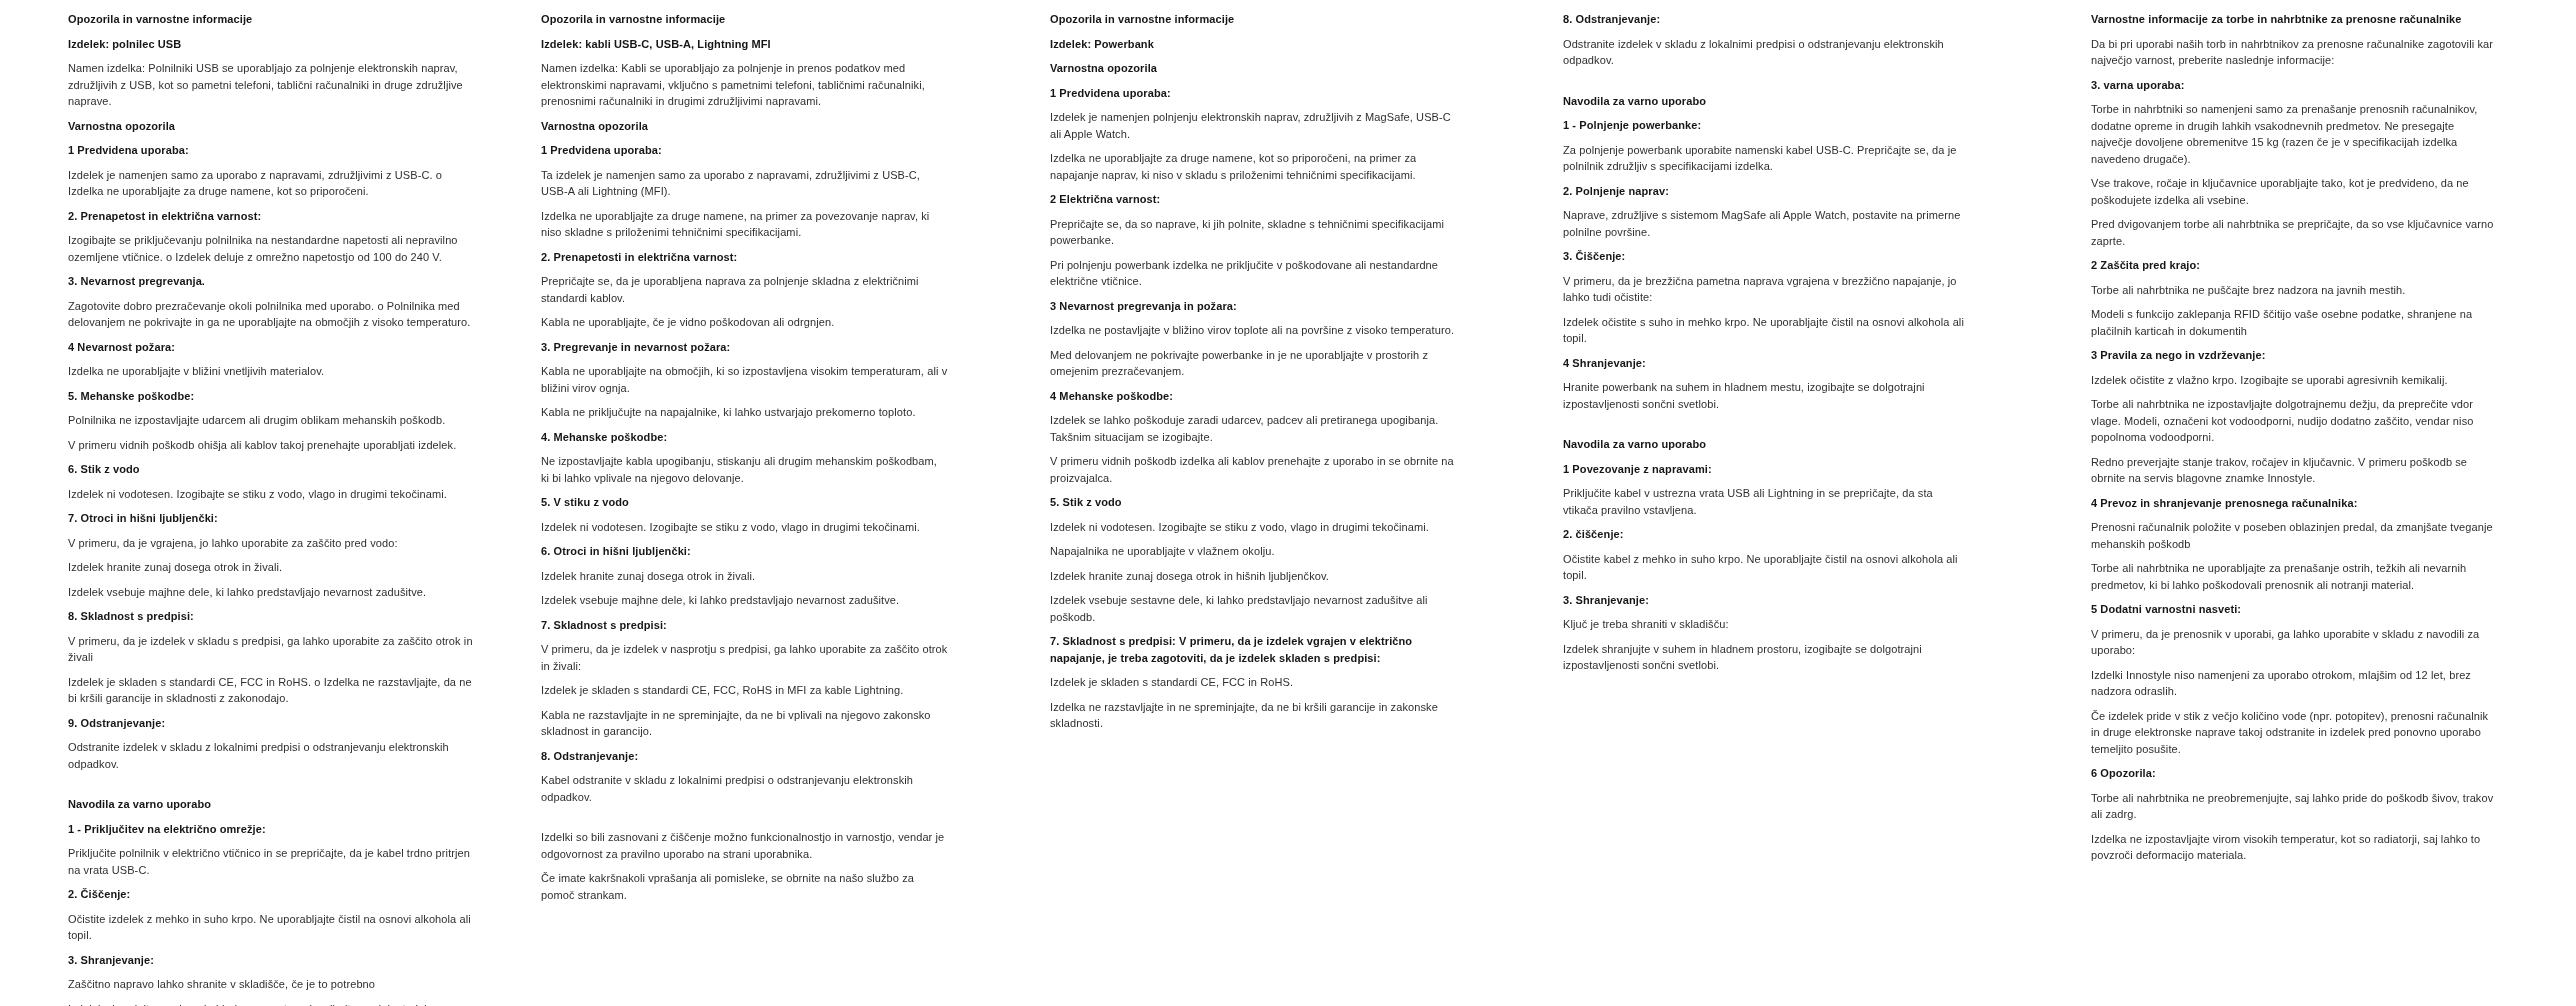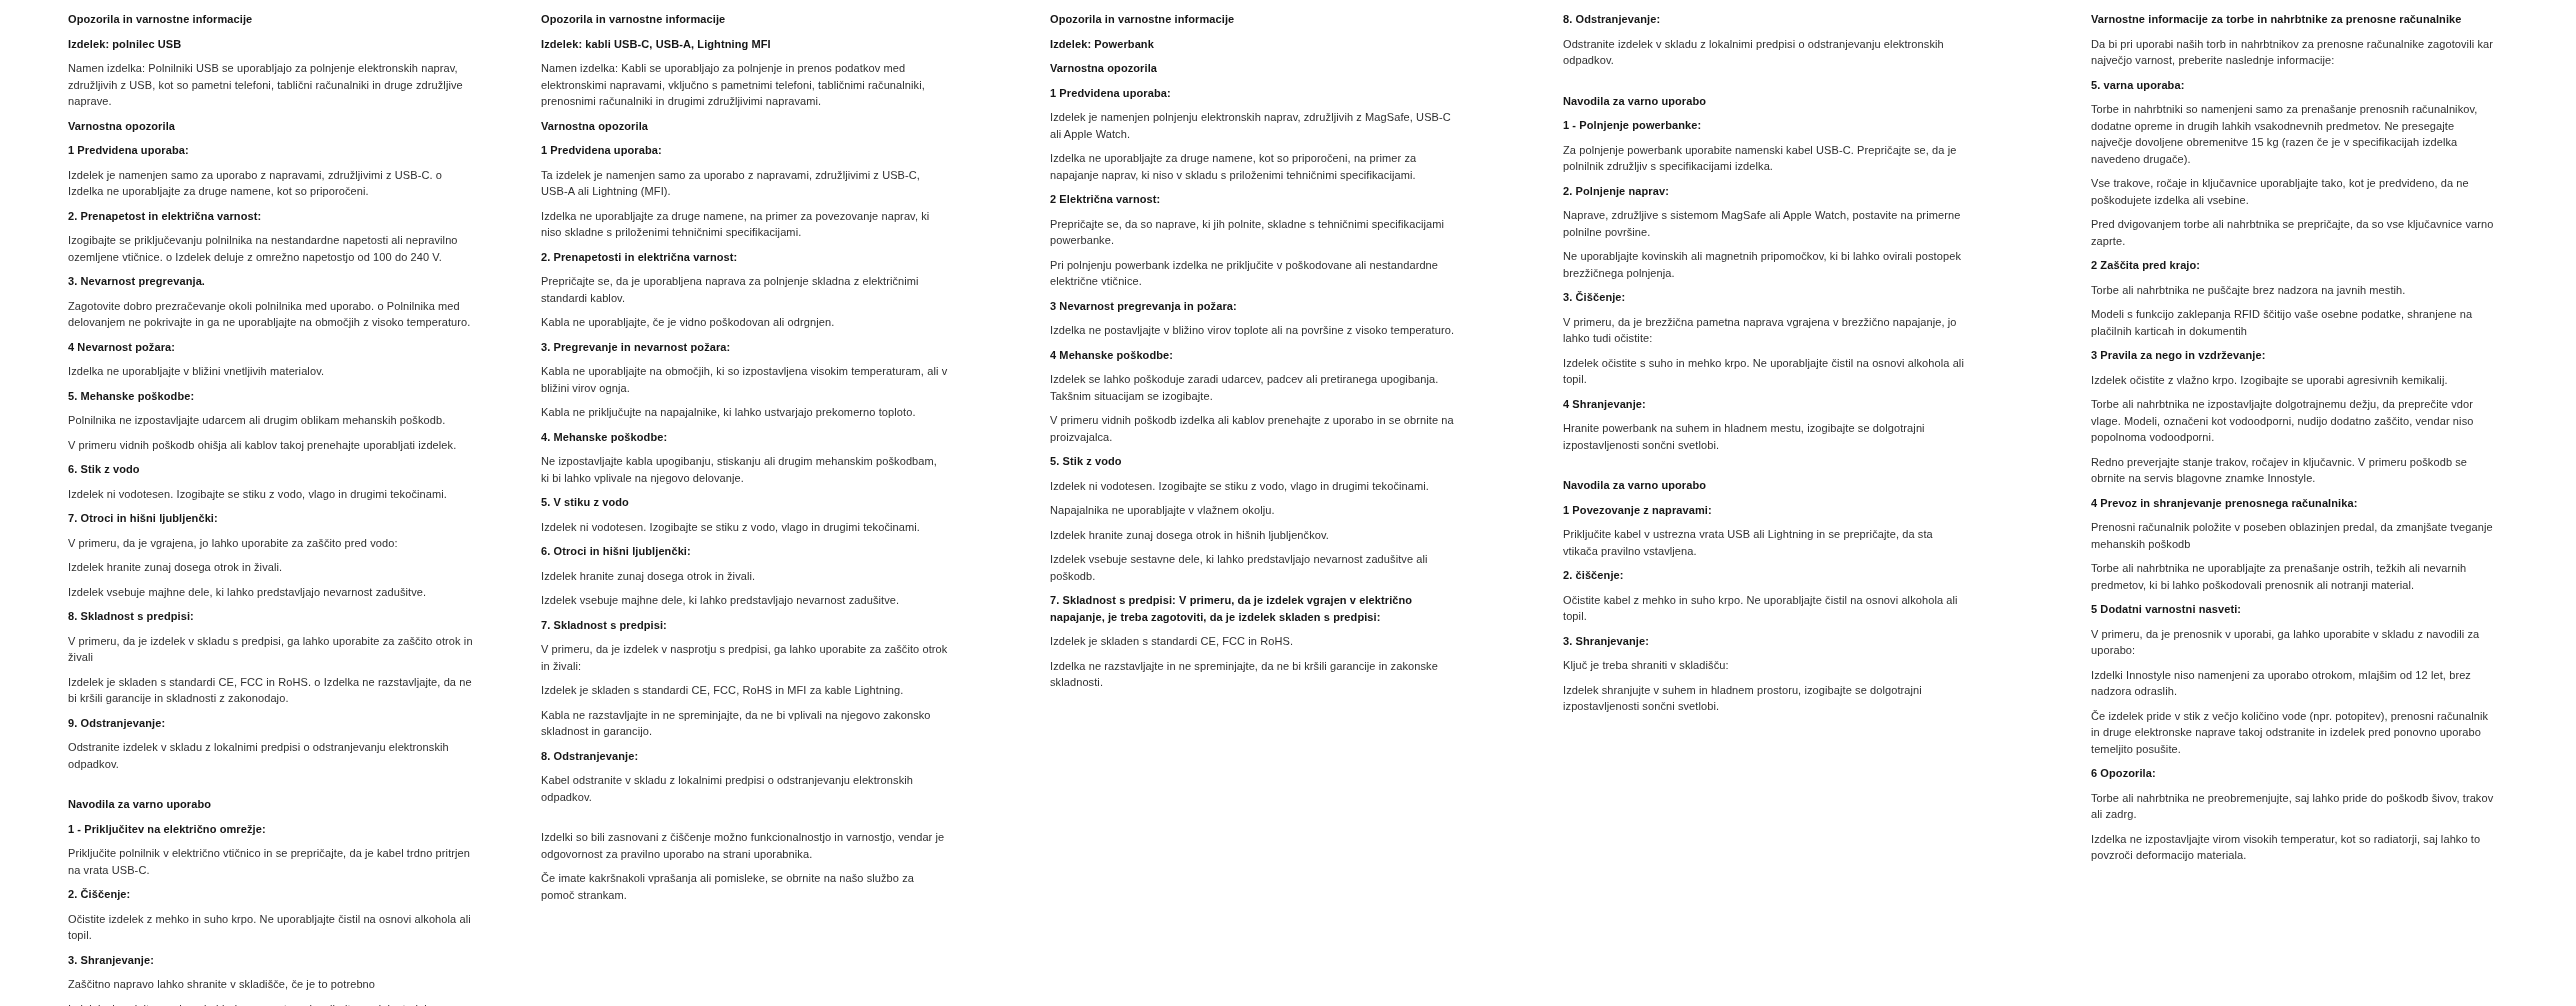--- a/index.html
+++ b/index.html
@@ -115,20 +115,21 @@
       <p class="blk h">Izdelek: Powerbank</p>
       <p class="blk h">Varnostna opozorila</p>
       <p class="blk h">1 Predvidena uporaba:</p>
       <p class="blk p">Izdelek je namenjen polnjenju elektronskih naprav, združljivih z MagSafe, USB-C ali Apple Watch.</p>
       <p class="blk p">Izdelka ne uporabljajte za druge namene, kot so priporočeni, na primer za napajanje naprav, ki niso v skladu s priloženimi tehničnimi specifikacijami.</p>
       <p class="blk h">2 Električna varnost:</p>
       <p class="blk p">Prepričajte se, da so naprave, ki jih polnite, skladne s tehničnimi specifikacijami powerbanke.</p>
       <p class="blk p">Pri polnjenju powerbank izdelka ne priključite v poškodovane ali nestandardne električne vtičnice.</p>
       <p class="blk h">3 Nevarnost pregrevanja in požara:</p>
       <p class="blk p">Izdelka ne postavljajte v bližino virov toplote ali na površine z visoko temperaturo.</p>
+      <p class="blk p">Med delovanjem ne pokrivajte powerbanke in je ne uporabljajte v prostorih z omejenim prezračevanjem.</p>
       <p class="blk h">4 Mehanske poškodbe:</p>
       <p class="blk p">Izdelek se lahko poškoduje zaradi udarcev, padcev ali pretiranega upogibanja. Takšnim situacijam se izogibajte.</p>
       <p class="blk p">V primeru vidnih poškodb izdelka ali kablov prenehajte z uporabo in se obrnite na proizvajalca.</p>
       <p class="blk h">5. Stik z vodo</p>
       <p class="blk p">Izdelek ni vodotesen. Izogibajte se stiku z vodo, vlago in drugimi tekočinami.</p>
       <p class="blk p">Napajalnika ne uporabljajte v vlažnem okolju.</p>
       <p class="blk p">Izdelek hranite zunaj dosega otrok in hišnih ljubljenčkov.</p>
       <p class="blk p">Izdelek vsebuje sestavne dele, ki lahko predstavljajo nevarnost zadušitve ali poškodb.</p>
       <p class="blk h">7. Skladnost s predpisi: V primeru, da je izdelek vgrajen v električno napajanje, je treba zagotoviti, da je izdelek skladen s predpisi:</p>
       <p class="blk p">Izdelek je skladen s standardi CE, FCC in RoHS.</p>
@@ -136,40 +137,39 @@
     </section>
   <section class="col col-3">
       <p class="blk h">8. Odstranjevanje:</p>
       <p class="blk p">Odstranite izdelek v skladu z lokalnimi predpisi o odstranjevanju elektronskih odpadkov.</p>
       <p class="blk gap"></p>
       <p class="blk h">Navodila za varno uporabo</p>
       <p class="blk h">1 - Polnjenje powerbanke:</p>
       <p class="blk p">Za polnjenje powerbank uporabite namenski kabel USB-C. Prepričajte se, da je polnilnik združljiv s specifikacijami izdelka.</p>
       <p class="blk h">2. Polnjenje naprav:</p>
       <p class="blk p">Naprave, združljive s sistemom MagSafe ali Apple Watch, postavite na primerne polnilne površine.</p>
-      <p class="blk p">Ne uporabljajte kovinskih ali magnetnih pripomočkov, ki bi lahko ovirali postopek brezžičnega polnjenja.</p>
       <p class="blk h">3. Čiščenje:</p>
       <p class="blk p">V primeru, da je brezžična pametna naprava vgrajena v brezžično napajanje, jo lahko tudi očistite:</p>
       <p class="blk p">Izdelek očistite s suho in mehko krpo. Ne uporabljajte čistil na osnovi alkohola ali topil.</p>
       <p class="blk h">4 Shranjevanje:</p>
       <p class="blk p">Hranite powerbank na suhem in hladnem mestu, izogibajte se dolgotrajni izpostavljenosti sončni svetlobi.</p>
       <p class="blk gap"></p>
       <p class="blk h">Navodila za varno uporabo</p>
       <p class="blk h">1 Povezovanje z napravami:</p>
       <p class="blk p">Priključite kabel v ustrezna vrata USB ali Lightning in se prepričajte, da sta vtikača pravilno vstavljena.</p>
       <p class="blk h">2. čiščenje:</p>
       <p class="blk p">Očistite kabel z mehko in suho krpo. Ne uporabljajte čistil na osnovi alkohola ali topil.</p>
       <p class="blk h">3. Shranjevanje:</p>
       <p class="blk p">Ključ je treba shraniti v skladišču:</p>
       <p class="blk p">Izdelek shranjujte v suhem in hladnem prostoru, izogibajte se dolgotrajni izpostavljenosti sončni svetlobi.</p>
     </section>
   <section class="col col-4">
       <p class="blk h">Varnostne informacije za torbe in nahrbtnike za prenosne računalnike</p>
       <p class="blk p">Da bi pri uporabi naših torb in nahrbtnikov za prenosne računalnike zagotovili kar največjo varnost, preberite naslednje informacije:</p>
-      <p class="blk h">5. varna uporaba:</p>
+      <p class="blk h">3. varna uporaba:</p>
       <p class="blk p">Torbe in nahrbtniki so namenjeni samo za prenašanje prenosnih računalnikov, dodatne opreme in drugih lahkih vsakodnevnih predmetov. Ne presegajte največje dovoljene obremenitve 15 kg (razen če je v specifikacijah izdelka navedeno drugače).</p>
       <p class="blk p">Vse trakove, ročaje in ključavnice uporabljajte tako, kot je predvideno, da ne poškodujete izdelka ali vsebine.</p>
       <p class="blk p">Pred dvigovanjem torbe ali nahrbtnika se prepričajte, da so vse ključavnice varno zaprte.</p>
       <p class="blk h">2 Zaščita pred krajo:</p>
       <p class="blk p">Torbe ali nahrbtnika ne puščajte brez nadzora na javnih mestih.</p>
       <p class="blk p">Modeli s funkcijo zaklepanja RFID ščitijo vaše osebne podatke, shranjene na plačilnih karticah in dokumentih</p>
       <p class="blk h">3 Pravila za nego in vzdrževanje:</p>
       <p class="blk p">Izdelek očistite z vlažno krpo. Izogibajte se uporabi agresivnih kemikalij.</p>
       <p class="blk p">Torbe ali nahrbtnika ne izpostavljajte dolgotrajnemu dežju, da preprečite vdor vlage. Modeli, označeni kot vodoodporni, nudijo dodatno zaščito, vendar niso popolnoma vodoodporni.</p>
       <p class="blk p">Redno preverjajte stanje trakov, ročajev in ključavnic. V primeru poškodb se obrnite na servis blagovne znamke Innostyle.</p>

